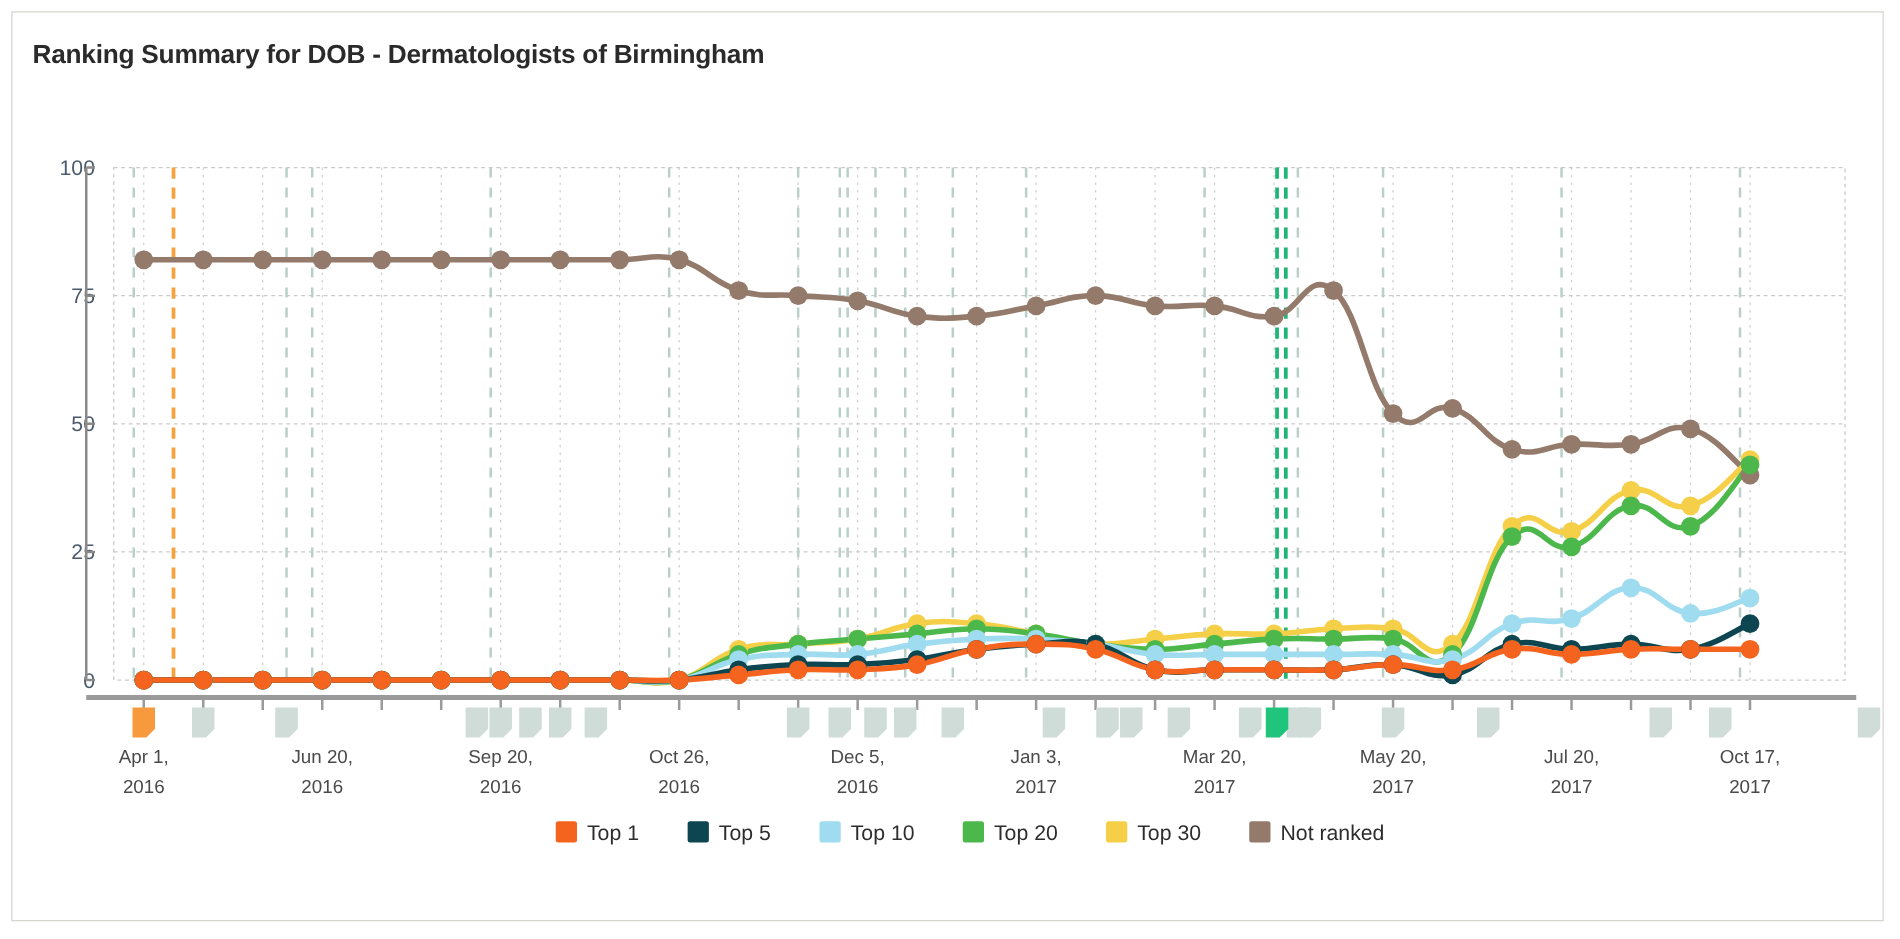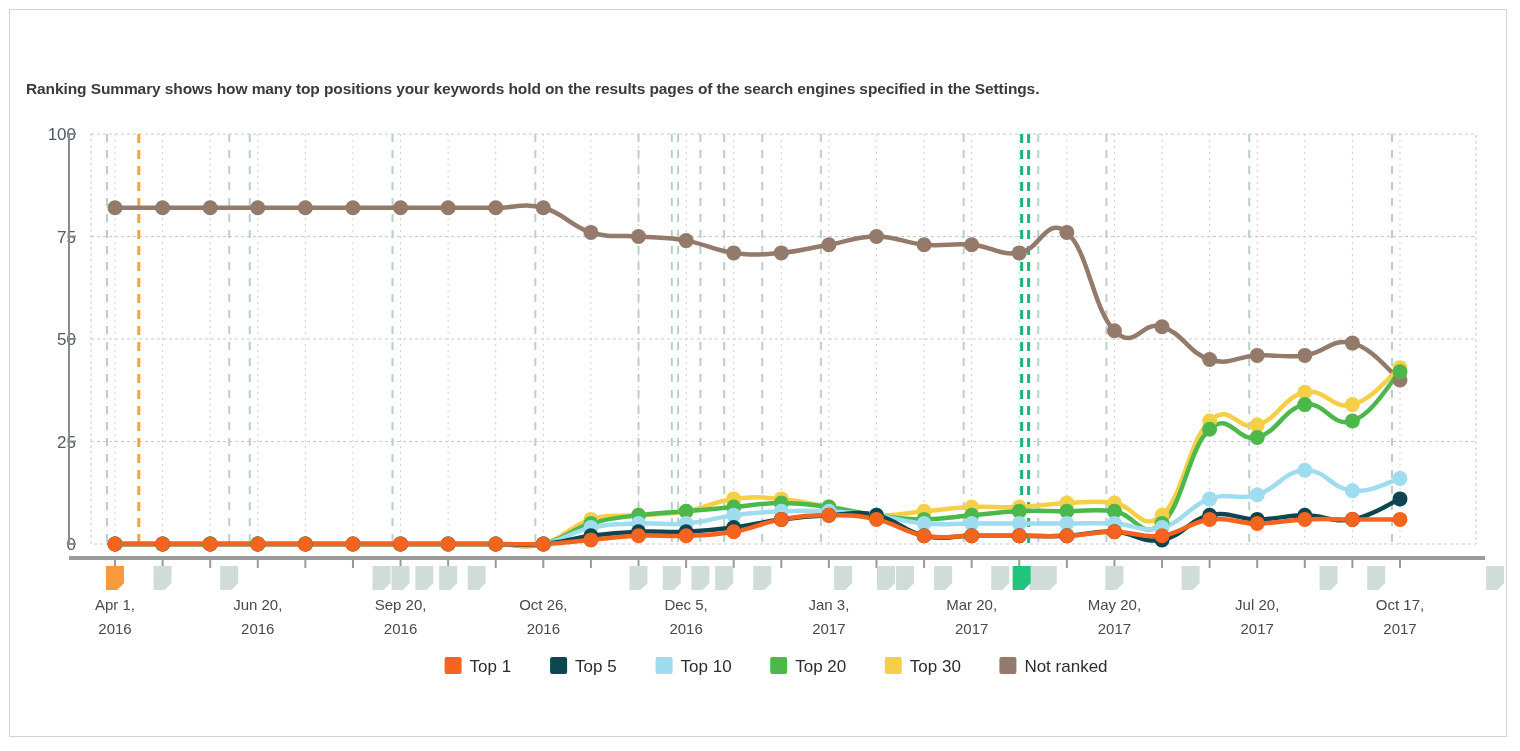--- a/index.html
+++ b/index.html
@@ -28,21 +28,21 @@
   }
   svg{display:block;}
   .ylab{font-size:17px;fill:#4b5b6b;font-family:"Liberation Sans",sans-serif;}
   .xlab{font-size:15px;fill:#4a4a4a;font-family:"Liberation Sans",sans-serif;}
   .legtxt{font-size:17px;fill:#2d2d2d;font-family:"Liberation Sans",sans-serif;}
 </style>
 </head>
 <body>
 
 <div id="card">
-  <div id="subtitle">Ranking Summary shows how many top positions your keywords hold on the results pages of the search engines specified in the Settings.</div>
+  <div id="title">Ranking Summary for DOB - Dermatologists of Birmingham</div>
   <div id="chart-area">
     <svg id="svg" width="1498" height="728">
         <rect x="81" y="124" width="1385" height="410" fill="#fff" stroke="#c9c9c9" stroke-width="1" stroke-dasharray="3 3"></rect>
         <text x="66" y="540" text-anchor="end" class="ylab">0</text>
         <line x1="59" y1="534" x2="66" y2="534" stroke="#8a8a8a" stroke-width="2"></line>
         <line x1="81" y1="431.5" x2="1466" y2="431.5" stroke="#c9c9c9" stroke-width="1" stroke-dasharray="3 3"></line>
         <text x="66" y="437.5" text-anchor="end" class="ylab">25</text>
         <line x1="59" y1="431.5" x2="66" y2="431.5" stroke="#8a8a8a" stroke-width="2"></line>
         <line x1="81" y1="329" x2="1466" y2="329" stroke="#c9c9c9" stroke-width="1" stroke-dasharray="3 3"></line>
         <text x="66" y="335" text-anchor="end" class="ylab">50</text>

